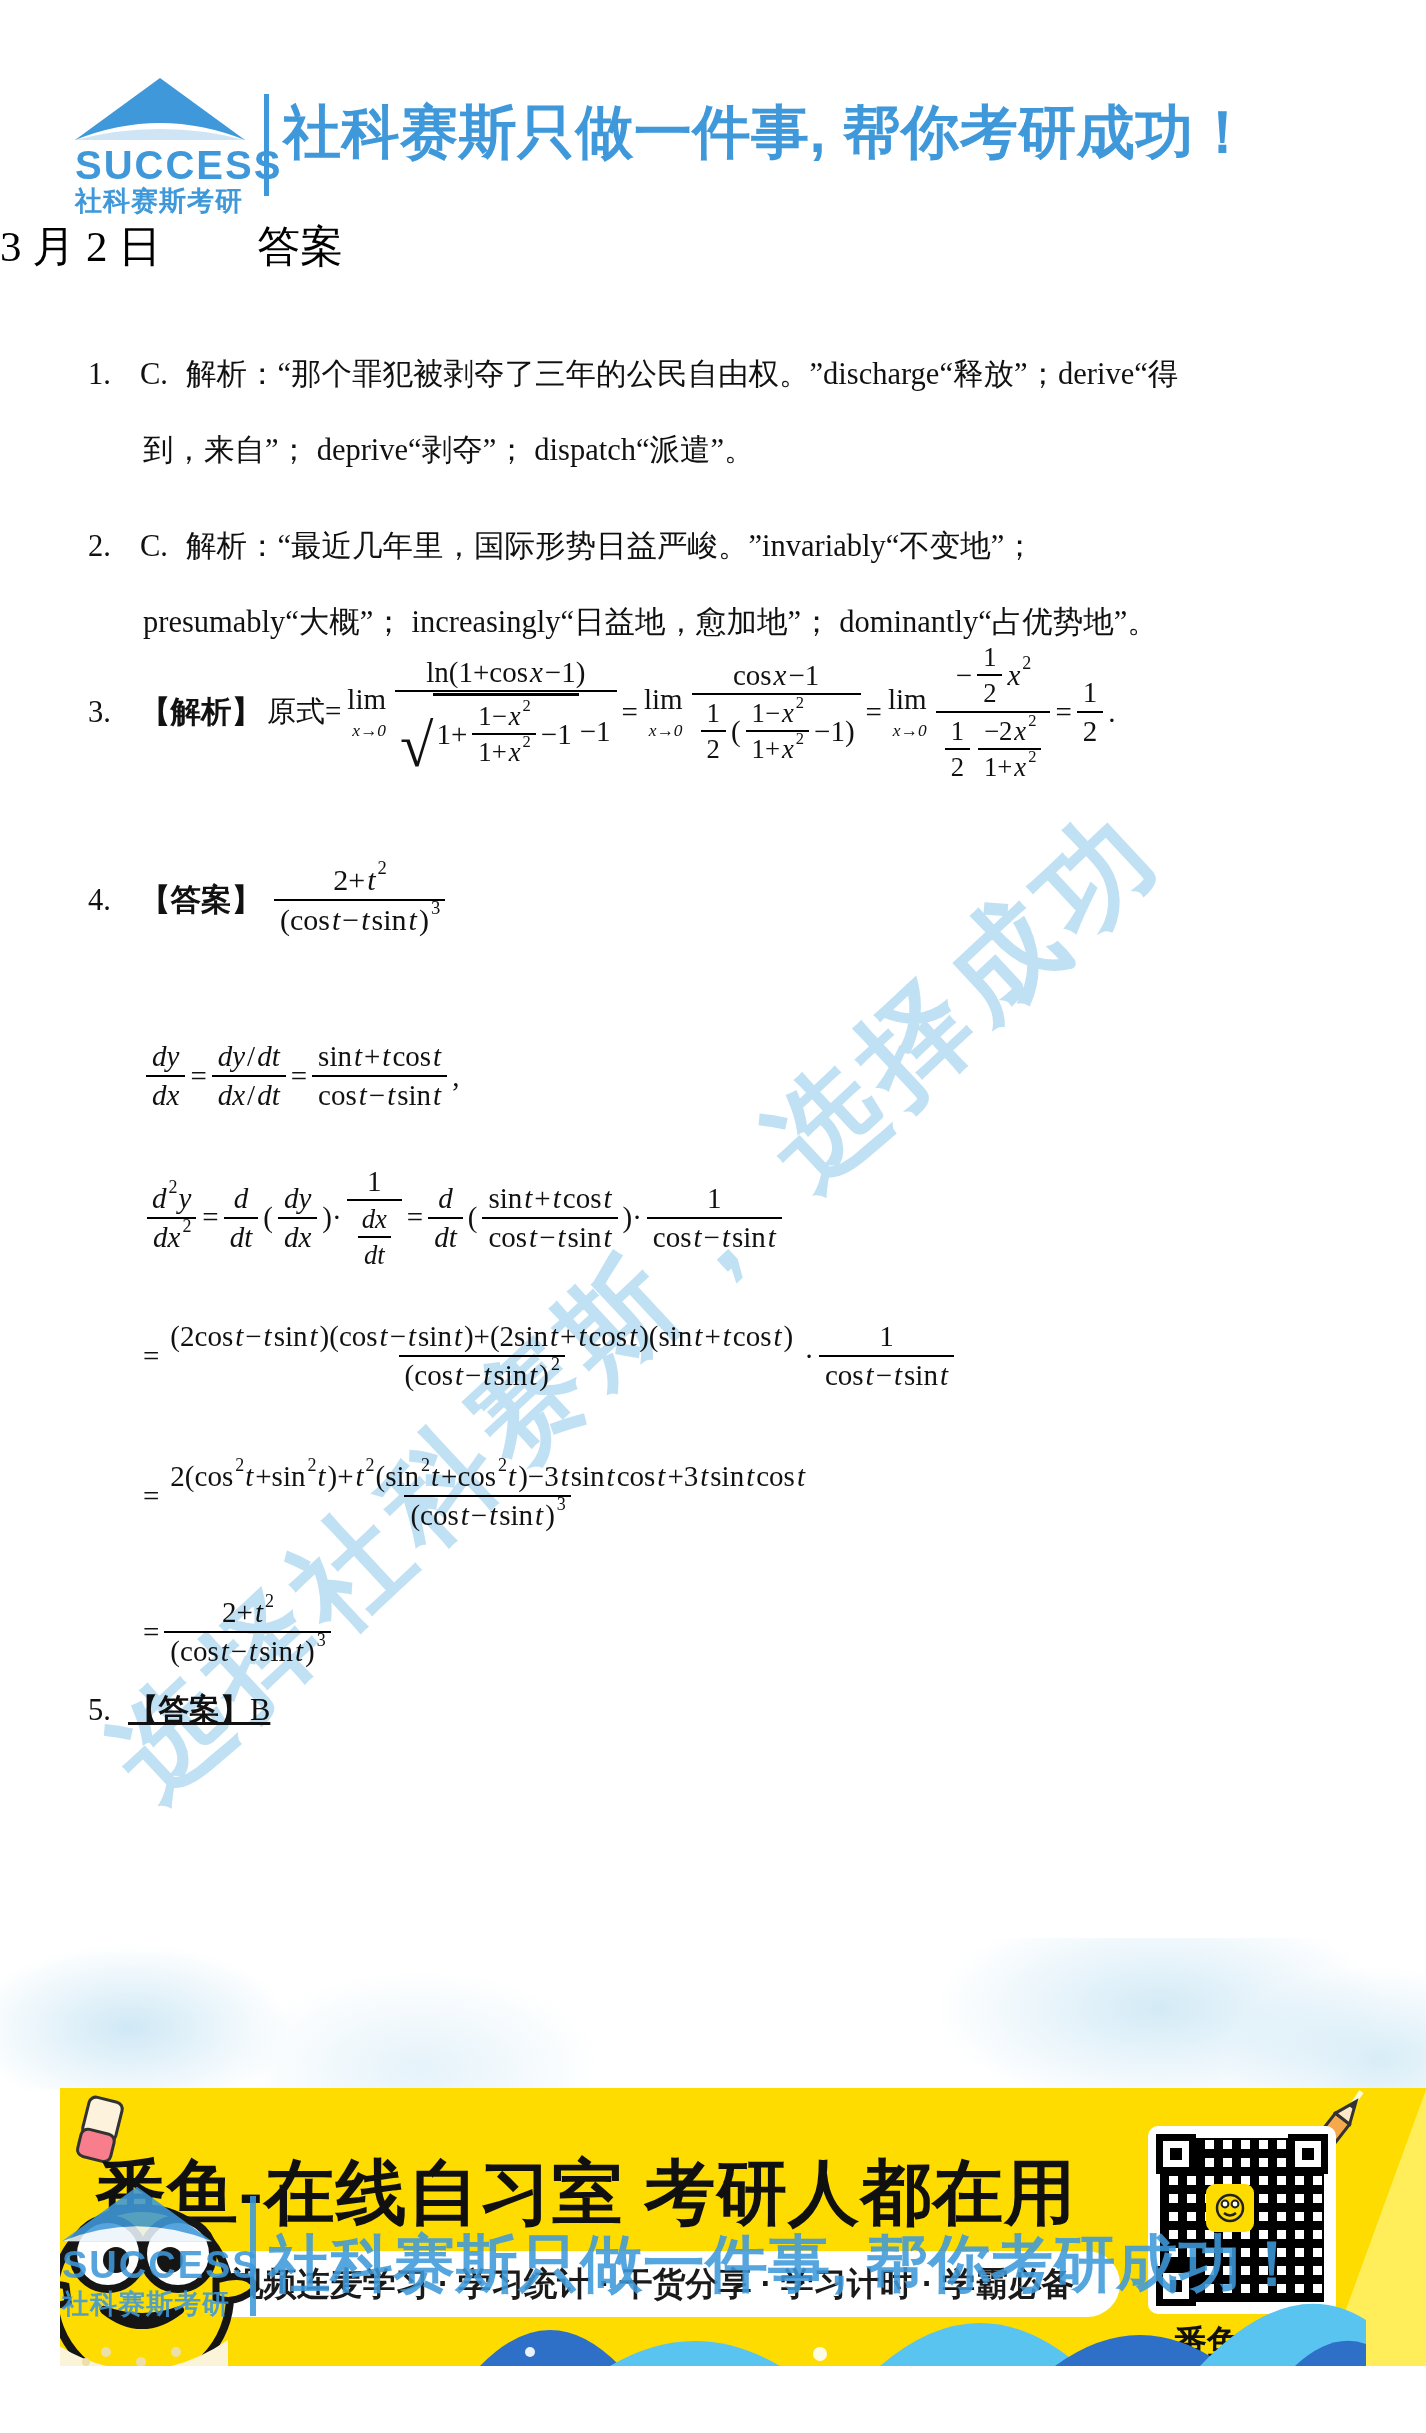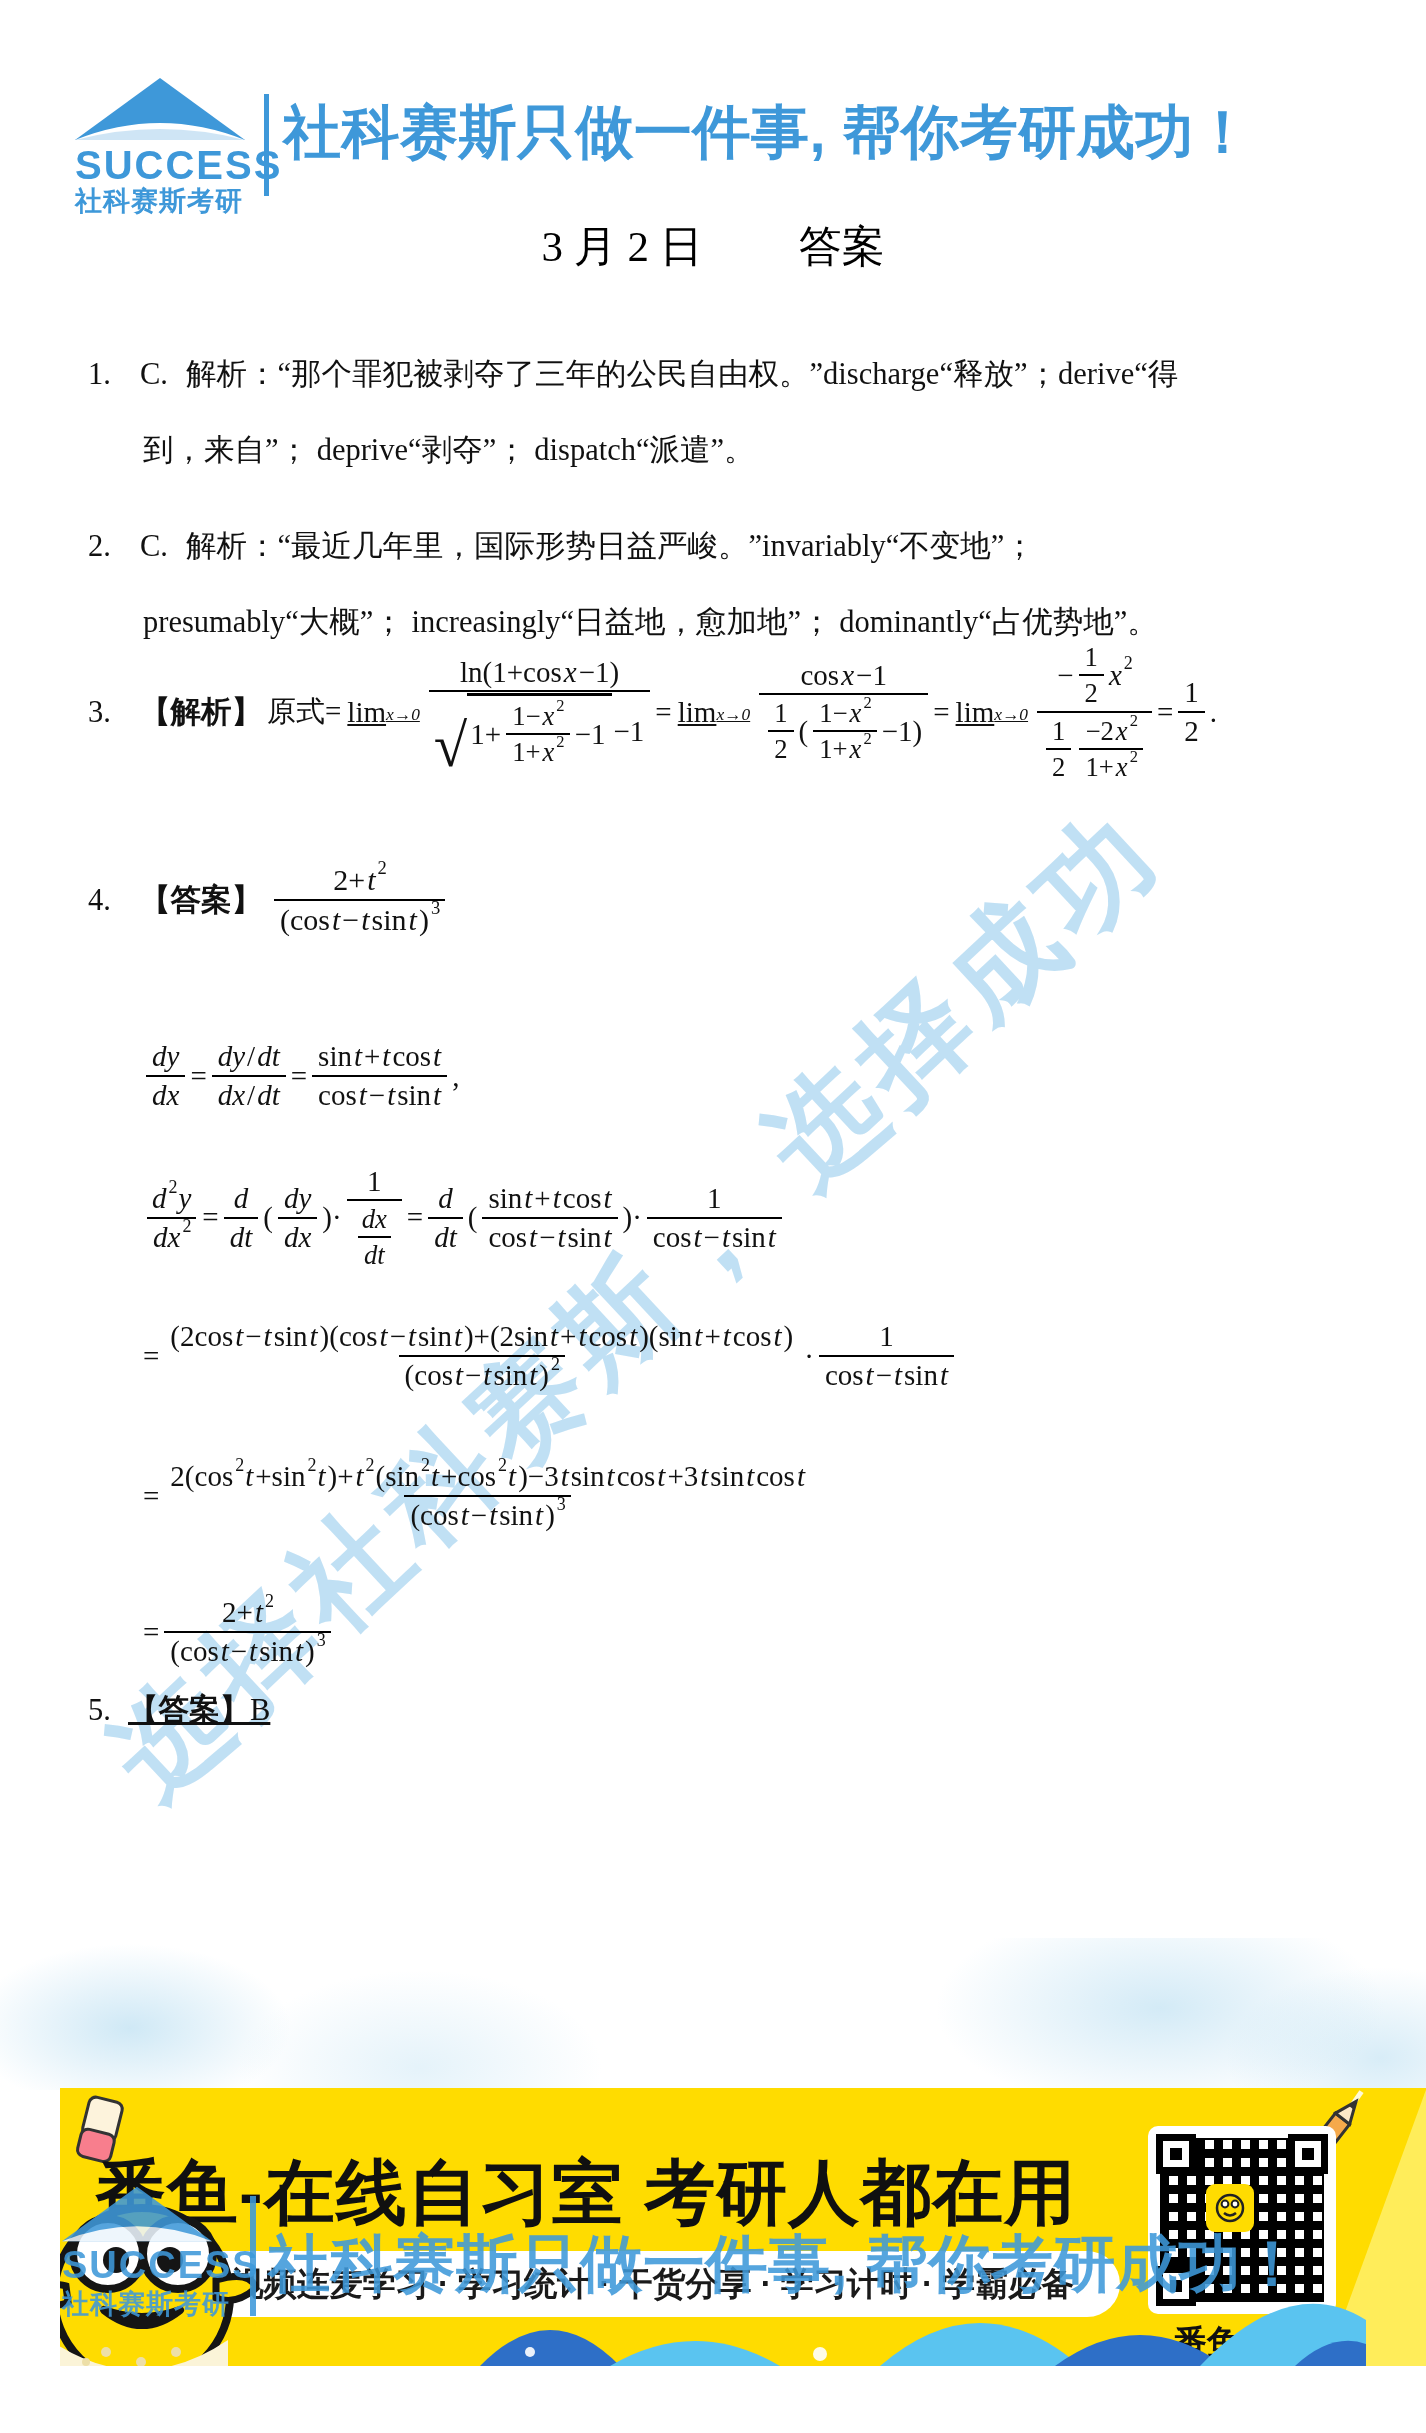--- a/index.html
+++ b/index.html
@@ -9,42 +9,42 @@
 
   
   .logo{left:75px;top:78px;width:190px;display:flex;flex-direction:column;align-items:flex-start;z-index:3;}
   .brand{font-family:"Liberation Sans",sans-serif;font-weight:800;font-size:40px;color:#3E98D9;letter-spacing:2px;line-height:1.05;}
   .brand-sub{font-family:"Liberation Sans",sans-serif;font-weight:800;font-size:27px;color:#3E98D9;letter-spacing:1px;line-height:1.15;}
   .hdr-divider{left:264px;top:94px;width:5px;height:102px;background:#3E98D9;}
   .hdr-slogan{left:283px;top:94px;font-family:"Liberation Sans",sans-serif;font-weight:800;
               font-size:58px;color:#3E98D9;white-space:nowrap;letter-spacing:0.5px;}
 
   
-  .title{top:218px;left:0;width:100%;text-align:center;font-size:43px;color:#000;}
+  .title{top:218px;left:0;width:100%;text-align:left;font-size:43px;color:#000;}
   .title .gap{display:inline-block;width:96px;}
 
   
   .item{left:88px;right:80px;font-size:30.5px;z-index:2;}
   .iline{line-height:76px;white-space:nowrap;}
   .ino{display:inline-block;width:52px;}
   .iopt{display:inline-block;width:46px;}
   .cont{padding-left:55px;}
   .lbl{font-family:"Liberation Sans",sans-serif;font-weight:700;}
 
   
   .mathline{display:flex;align-items:center;font-size:29px;z-index:2;}
   .mrow{display:inline-flex;align-items:center;white-space:nowrap;}
   .mn{margin:0 1px;}
   .mi{font-style:italic;margin:0 1px;}
   .msup{font-size:0.62em;transform:translateY(-0.62em);margin-left:1px;}
   .mfrac{display:inline-flex;flex-direction:column;align-items:center;margin:0 4px;vertical-align:middle;}
   .mfrac .mfrac{font-size:0.92em;}
   .mnum,.mden{display:inline-flex;align-items:center;justify-content:center;padding:1px 5px;line-height:1.2;}
   .mden{border-top:2px solid #000;}
-  .mlim{display:inline-flex;flex-direction:row;align-items:flex-start;line-height:1;margin:0 5px;text-decoration:underline;}
+  .mlim{display:inline-flex;flex-direction:column;align-items:flex-end;line-height:1;margin:0 5px;}
   .mlsub{font-size:0.6em;font-style:italic;margin-top:8px;}
   .msqrt{display:inline-flex;align-items:stretch;}
   .mrad{display:flex;align-items:flex-end;font-size:2.1em;line-height:0.9;transform:translateY(4px);}
   .mrc{border-top:3px solid #000;padding:3px 6px 0 2px;display:inline-flex;align-items:center;}
 
   
   .watermark{left:130px;top:1700px;z-index:0;font-family:"Liberation Sans",sans-serif;font-weight:700;
              font-size:112px;letter-spacing:10px;color:rgba(140,198,235,0.55);white-space:nowrap;
              transform:rotate(-43deg);transform-origin:0 50%;}
   .wash{left:0;top:1938px;width:1426px;height:152px;z-index:0;background:

